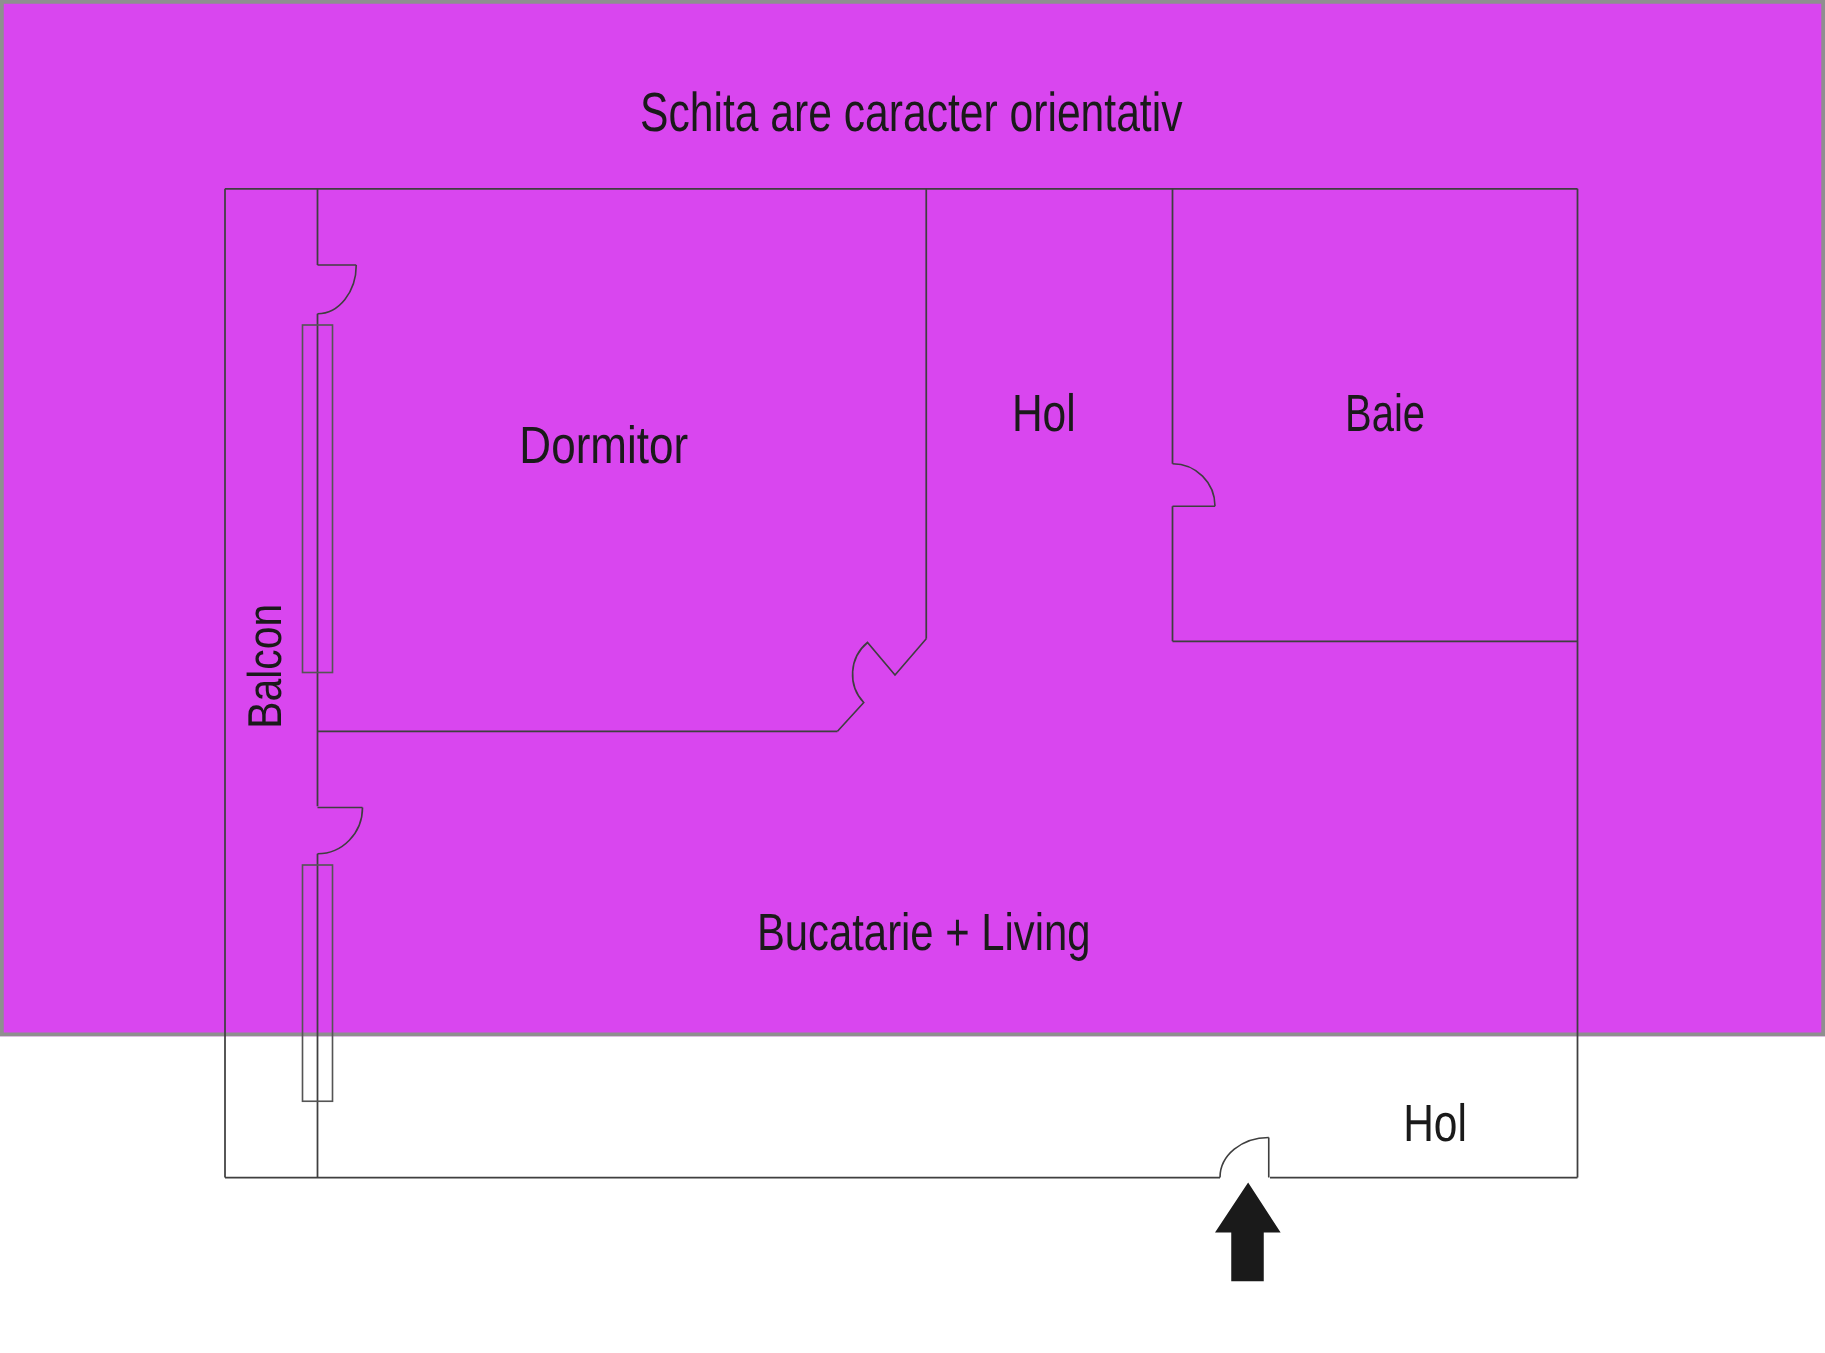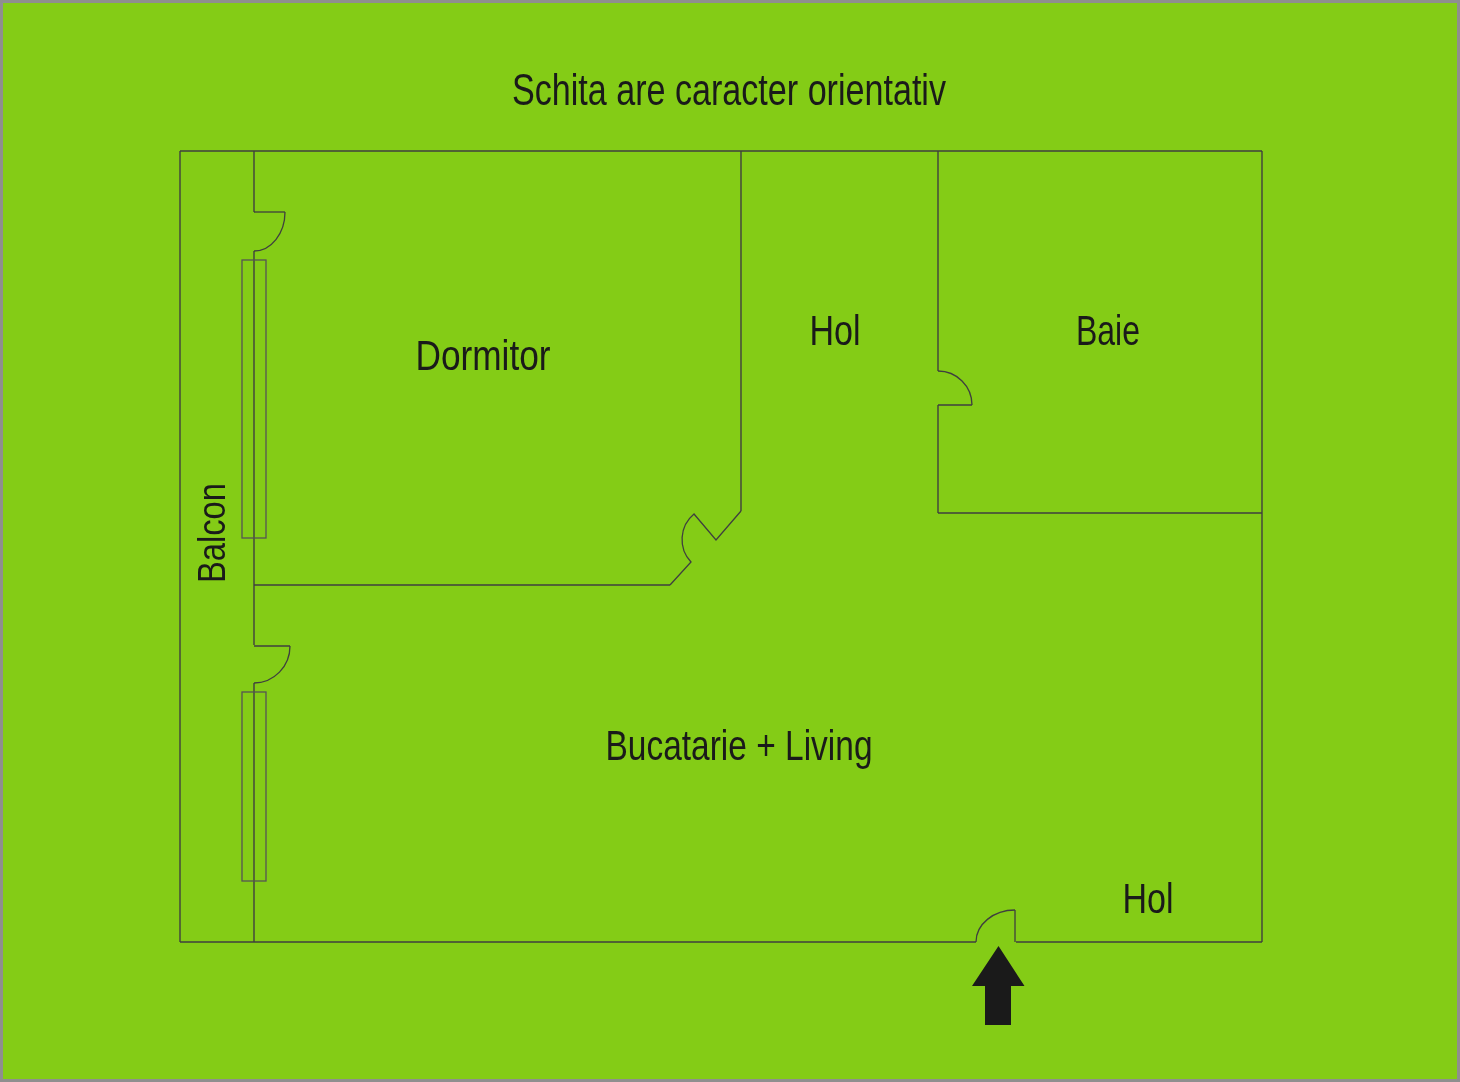--- a/index.html
+++ b/index.html
@@ -8,24 +8,24 @@
     background: #ffffff;
     width: 1460px;
     height: 1082px;
     overflow: hidden;
     font-family: "Liberation Sans", "DejaVu Sans", sans-serif;
   }
   .frame {
     position: absolute;
     left: 0; top: 0;
     width: 1460px;
-    height: 1082px;
+    height: 829px;
     box-sizing: border-box;
     border: 3px solid #8f8f8f;
-    background: #84cc16;
+    background: #d946ef;
   }
   svg { display: block; }
   .wall {
     fill: none;
     stroke: #3f3f3f;
     stroke-width: 1.4;
     stroke-linecap: butt;
   }
   .door {
     fill: none;

